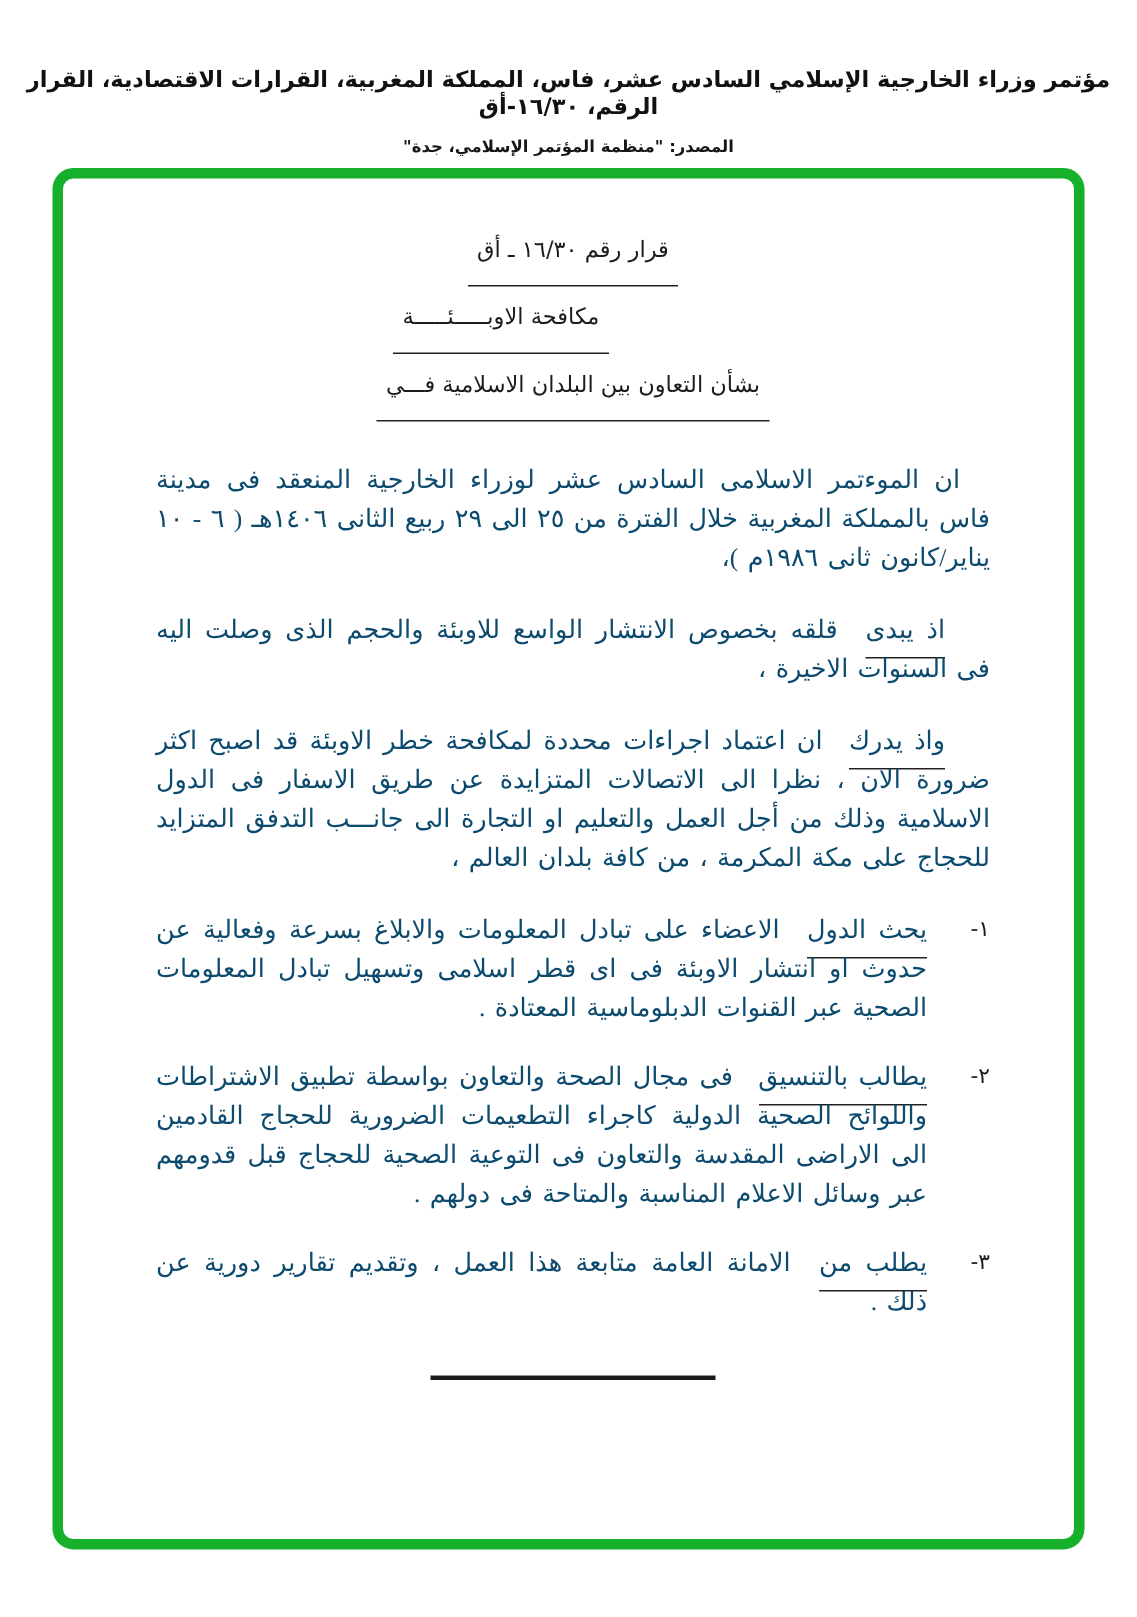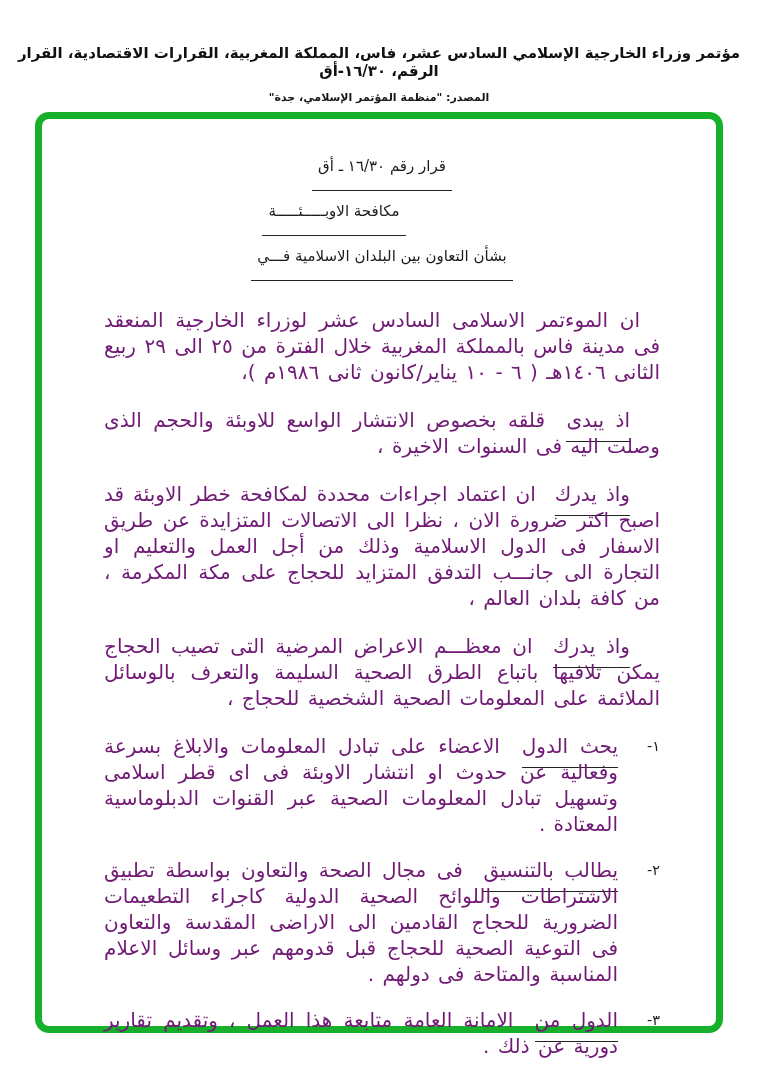--- a/index.html
+++ b/index.html
@@ -64,26 +64,27 @@
     font-size: 15px;
     white-space: nowrap;
   }
   .t-underline {
     display: inline-block;
     border-bottom: 1.5px solid #222222;
     padding: 0 6px 4px 6px;
   }
   .t-shift { position: relative; right: 48px; }
   .body-par {
-    font-size: 20px;
+    font-size: 17px;
     line-height: 26px;
     text-align: justify;
     word-spacing: 2px;
     margin-bottom: 22px;
-    color: #701a75;
+    color: #0c4a6e;
+    font-family: Liberation Serif, serif;
   }
   .indent1 { text-indent: 20px; }
   .indent2 { text-indent: 30px; }
   .lead {
     border-bottom: 1.5px solid #222222;
     padding-bottom: 9px;
     margin-left: 10px;
   }
   .items { margin-top: 2px; }
   .item {
@@ -129,37 +130,36 @@
         <span class="t-underline">بشأن التعاون بين البلدان الاسلامية فـــي</span>
       </div>
     </div>
 
     <p class="body-par indent1"><span>ان الموءتمر الاسلامى السادس عشر لوزراء الخارجية المنعقد فى مدينة فاس بالمملكة المغربية خلال الفترة من ٢٥ الى ٢٩ ربيع الثانى ١٤٠٦هـ ( ٦ - ١٠ يناير/كانون ثانى ١٩٨٦م )،</span></p>
 
     <p class="body-par indent2"><span class="lead">اذ يبدى</span> <span>قلقه بخصوص الانتشار الواسع للاوبئة والحجم الذى وصلت اليه فى السنوات الاخيرة ،</span></p>
 
     <p class="body-par indent2"><span class="lead">واذ يدرك</span> <span>ان اعتماد اجراءات محددة لمكافحة خطر الاوبئة قد اصبح اكثر ضرورة الان ، نظرا الى الاتصالات المتزايدة عن طريق الاسفار فى الدول الاسلامية وذلك من أجل العمل والتعليم او التجارة الى جانـــب التدفق المتزايد للحجاج على مكة المكرمة ، من كافة بلدان العالم ،</span></p>
 
-    <p class="body-par indent2"><span class="lead">واذ يدرك</span> <span>ان معظـــم الاعراض المرضية التى تصيب الحجاج يمكن تلافيها باتباع الطرق الصحية السليمة والتعرف بالوسائل الملائمة على المعلومات الصحية الشخصية للحجاج ،</span></p>
 
     <div class="items">
 
       <div class="item">
         <span class="item-num">١-</span>
         <p class="body-par item-body"><span class="lead">يحث الدول</span> <span>الاعضاء على تبادل المعلومات والابلاغ بسرعة وفعالية عن حدوث او انتشار الاوبئة فى اى قطر اسلامى وتسهيل تبادل المعلومات الصحية عبر القنوات الدبلوماسية المعتادة .</span></p>
       </div>
 
       <div class="item">
         <span class="item-num">٢-</span>
         <p class="body-par item-body"><span class="lead">يطالب بالتنسيق</span> <span>فى مجال الصحة والتعاون بواسطة تطبيق الاشتراطات واللوائح الصحية الدولية كاجراء التطعيمات الضرورية للحجاج القادمين الى الاراضى المقدسة والتعاون فى التوعية الصحية للحجاج قبل قدومهم عبر وسائل الاعلام المناسبة والمتاحة فى دولهم .</span></p>
       </div>
 
       <div class="item">
         <span class="item-num">٣-</span>
-        <p class="body-par item-body"><span class="lead">الدول من</span> <span>الامانة العامة متابعة هذا العمل ، وتقديم تقارير دورية عن ذلك .</span></p>
+        <p class="body-par item-body"><span class="lead">يطلب من</span> <span>الامانة العامة متابعة هذا العمل ، وتقديم تقارير دورية عن ذلك .</span></p>
       </div>
 
     </div>
 
     <div class="closing-rule"></div>
 
   </div>
 
 </div>
 

